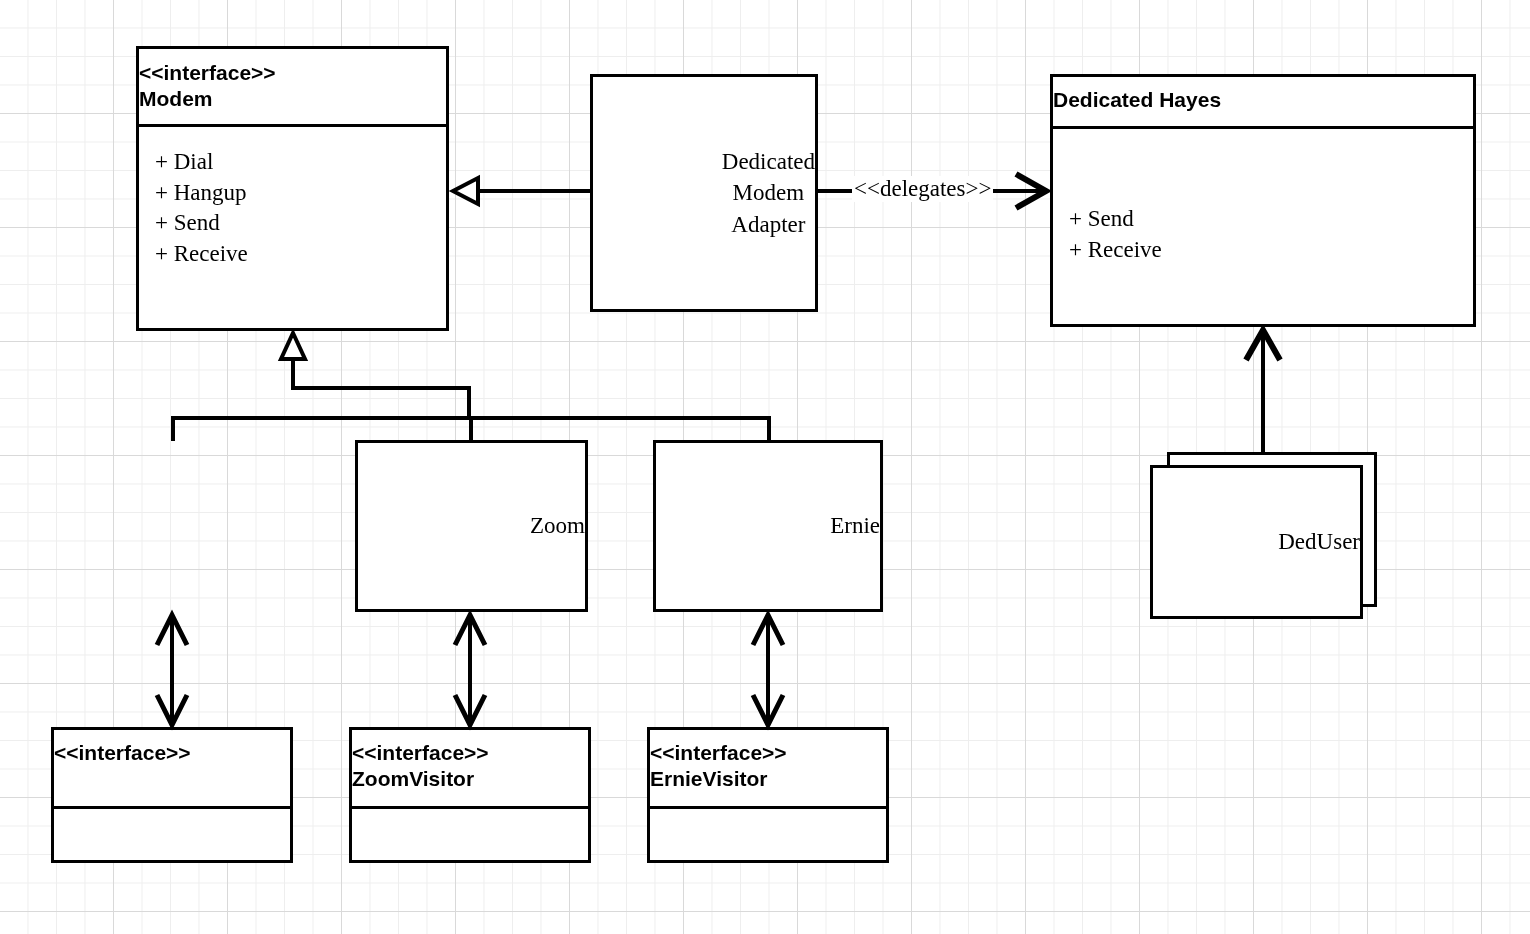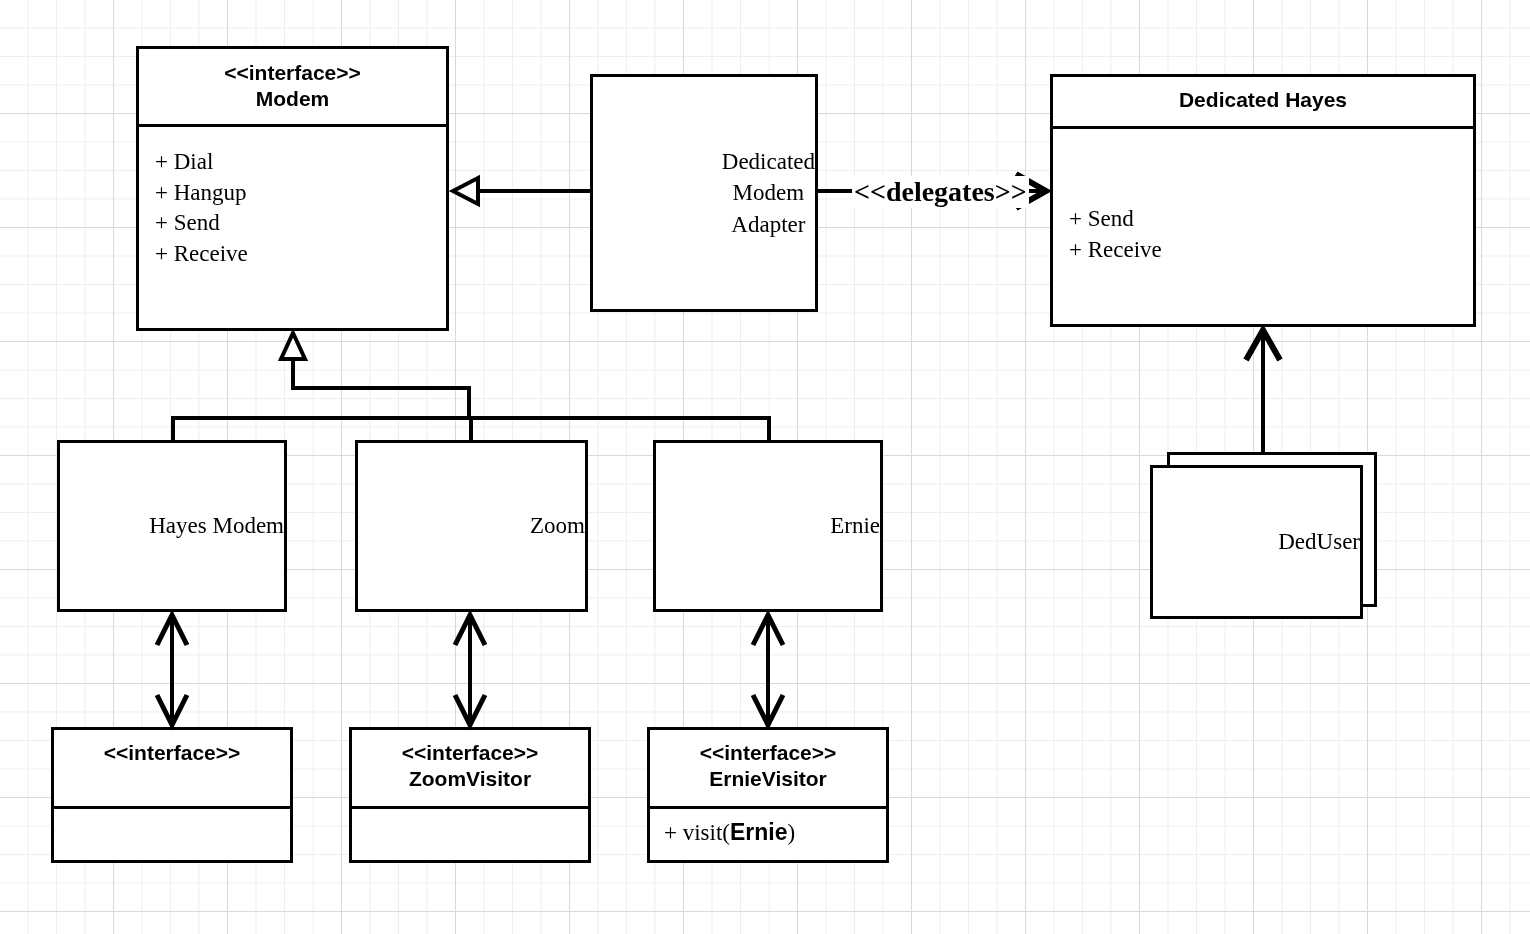--- a/index.html
+++ b/index.html
@@ -27,21 +27,20 @@
     font-family: "Liberation Serif", serif;
   }
   .uml-box {
     position: absolute;
     box-sizing: border-box;
     border: 3px solid #000000;
     background: #ffffff;
   }
   .hdr {
     box-sizing: border-box;
-    text-align: center;
     font-family: "Liberation Sans", sans-serif;
     font-weight: bold;
     color: #000000;
     line-height: 1.22;
   }
   .hdr-div {
     border-bottom: 3px solid #000000;
   }
   .members {
     box-sizing: border-box;
@@ -114,23 +113,20 @@
   <div class="uml-box" style="left:1050px; top:74px; width:426px; height:253px;">
     <div class="hdr hdr-div" style="height:52px; padding-top:10px; font-size:21px;">
       <div>Dedicated Hayes</div>
     </div>
     <div class="members" style="padding:75px 0 0 16px; font-size:23px;">
       <div>+ Send</div>
       <div>+ Receive</div>
     </div>
   </div>
 
-  <div class="uml-box" style="left:57px; top:440px; width:230px; height:172px;">
-    <div class="centerbox" style="font-size:23px;">Hayes Modem</div>
-  </div>
 
   <div class="uml-box" style="left:355px; top:440px; width:233px; height:172px;">
     <div class="centerbox" style="font-size:23px;">Zoom</div>
   </div>
 
   <div class="uml-box" style="left:653px; top:440px; width:230px; height:172px;">
     <div class="centerbox" style="font-size:23px;">Ernie</div>
   </div>
 
   <div class="uml-box" style="left:1167px; top:452px; width:210px; height:155px; border-width:3px; z-index:1;"></div>
@@ -149,23 +145,20 @@
     <div class="hdr hdr-div" style="height:79px; padding-top:10px; font-size:21px;">
       <div>&lt;&lt;interface&gt;&gt;</div>
       <div>ZoomVisitor</div>
     </div>
   </div>
 
   <div class="uml-box" style="left:647px; top:727px; width:242px; height:136px;">
     <div class="hdr hdr-div" style="height:79px; padding-top:10px; font-size:21px;">
       <div>&lt;&lt;interface&gt;&gt;</div>
       <div>ErnieVisitor</div>
-    </div>
-    <div class="members" style="padding:8px 0 0 14px; font-size:23px;">
-      <div><span>+ visit(</span><b class="bold-sans">Ernie</b><span>)</span></div>
     </div>
   </div>
 
   <svg class="overlay" viewBox="0 0 1530 934">
 
      Modem : realization, hollow triangle at Modem --&gt;
     <g>
       <line x1="590" y1="191" x2="476" y2="191" stroke="#000" stroke-width="4"></line>
       <polygon points="453,191 478,178 478,204" fill="#ffffff" stroke="#000" stroke-width="4" stroke-linejoin="miter"></polygon>
     </g>
@@ -214,15 +207,15 @@
     </g>
 
     
     <g>
       <line x1="768" y1="614" x2="768" y2="725" stroke="#000" stroke-width="4"></line>
       <polyline points="753,645 768,615 783,645" fill="none" stroke="#000" stroke-width="5" stroke-linejoin="miter"></polyline>
       <polyline points="753,695 768,725 783,695" fill="none" stroke="#000" stroke-width="5" stroke-linejoin="miter"></polyline>
     </g>
   </svg>
 
-  <div class="edge-label" style="left:852px; top:176px; font-size:28px;font-weight:bold;">&lt;&lt;delegates&gt;&gt;</div>
+  <div class="edge-label" style="left:852px; top:176px; font-size:23px;">&lt;&lt;delegates&gt;&gt;</div>
 
 </div>
 
 </body></html>

